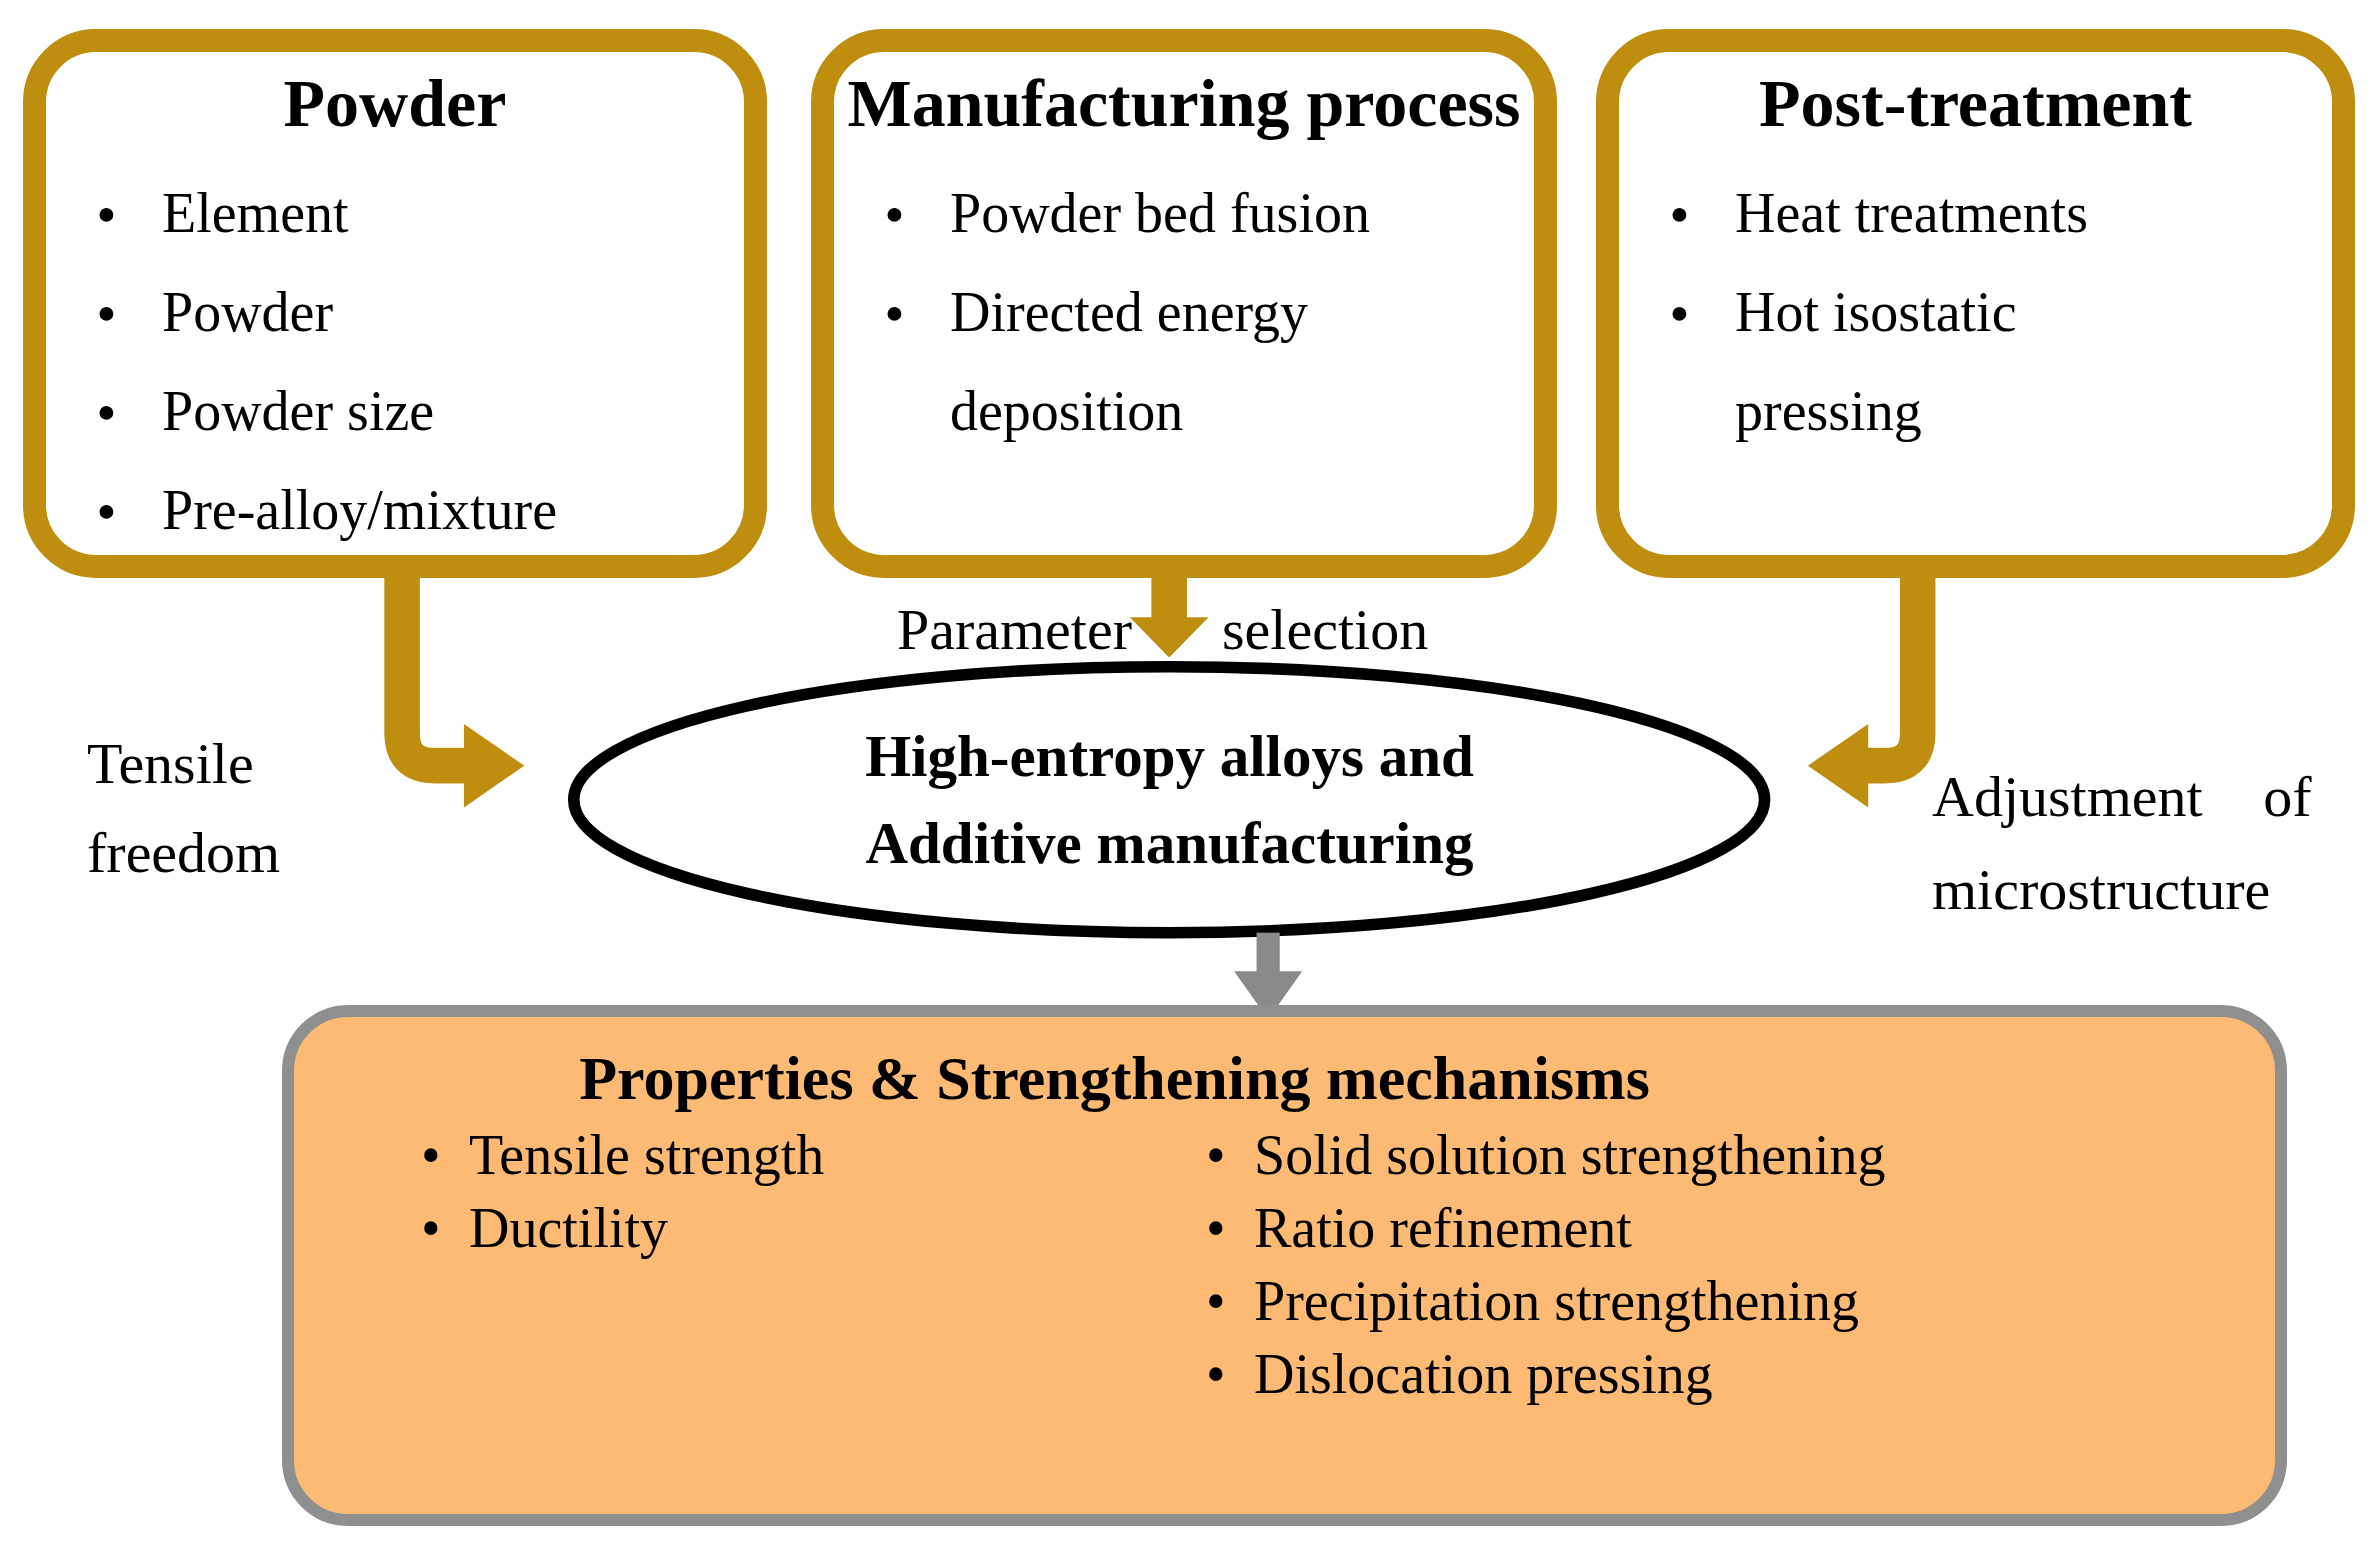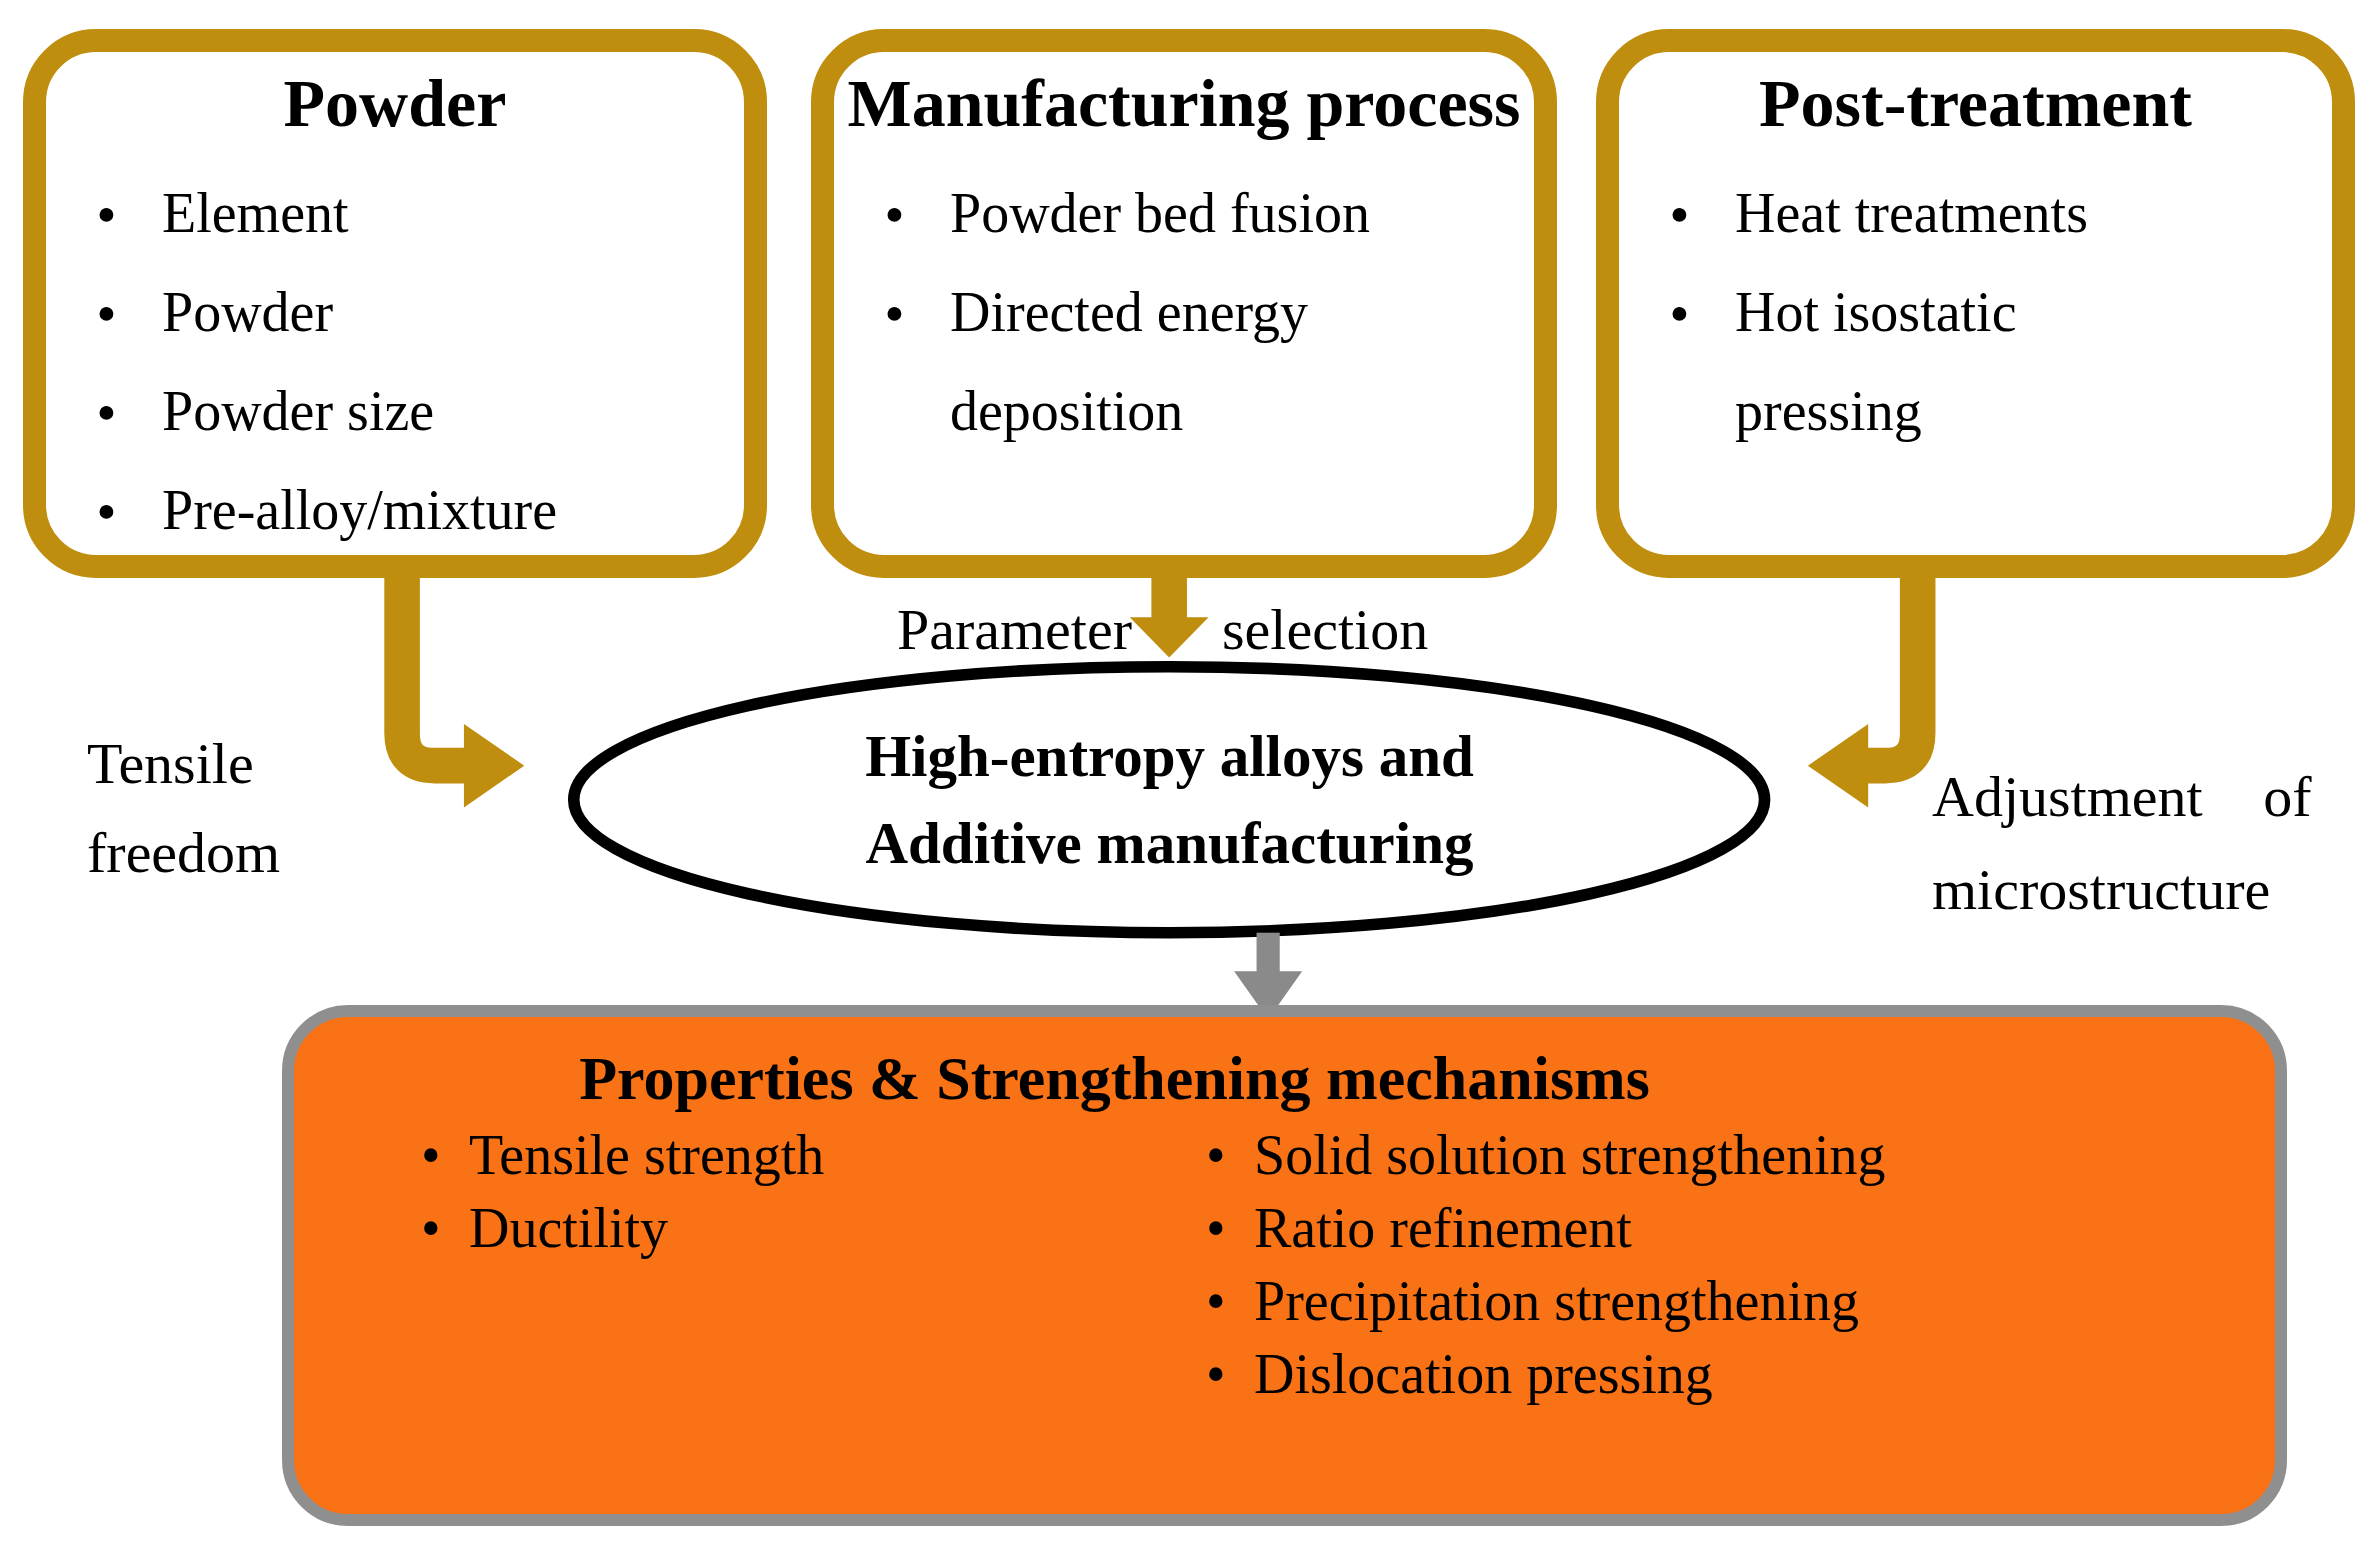--- a/index.html
+++ b/index.html
@@ -62,21 +62,21 @@
     text-align:center;font-weight:bold;
     font-size:59px;line-height:87px;
   }
 
   
   #props-box{
     position:absolute;
     left:282px;top:1005px;width:2005px;height:521px;
     border:12.4px solid #8F8F8F;
     border-radius:66px;
-    background:#f97316;
+    background:#fdba74;
     box-sizing:border-box;
   }
   #props-box .box-title{
     margin-top:29px;
     padding-right:340px;
     font-size:62px;line-height:65px;
     font-weight:bold;text-align:center;
   }
   .props-col{
     position:absolute;top:102px;

